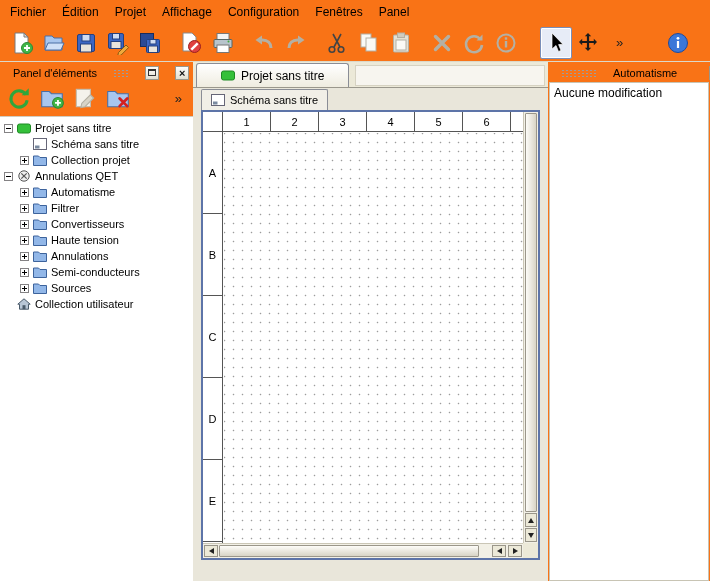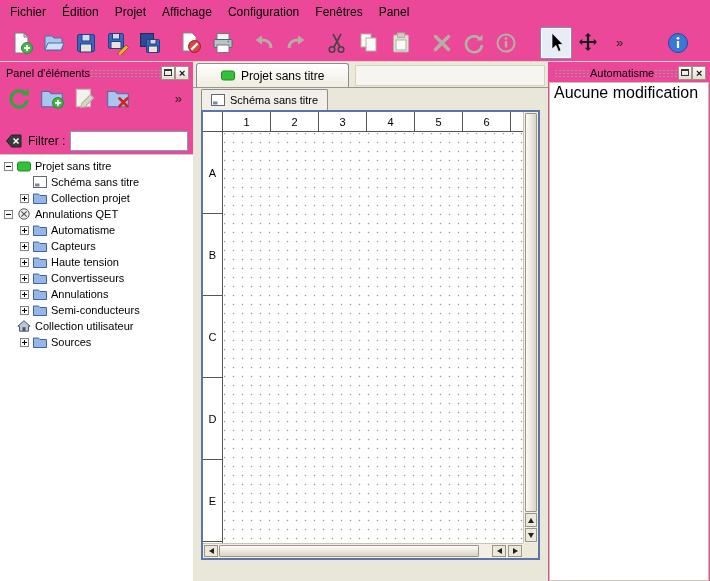--- a/index.html
+++ b/index.html
@@ -1,33 +1,33 @@
 <!DOCTYPE html>
 <html><head>
 <meta charset="utf-8">
 <style>
   *{margin:0;padding:0;box-sizing:border-box;}
   html,body{width:710px;height:581px;overflow:hidden;}
   body{font-family:"Liberation Sans","DejaVu Sans",sans-serif;font-size:12px;color:#000;background:#ece9d8;}
-  #window{position:relative;width:710px;height:581px;background:#ec4899;overflow:hidden;}
+  #window{position:relative;width:710px;height:581px;background:#f97316;overflow:hidden;}
 
   
   .menubar{height:24px;display:flex;align-items:stretch;padding-left:2px;}
   .menu-item{display:flex;align-items:center;padding:0 8px;cursor:default;}
 
   
   .toolbar{height:38px;display:flex;align-items:center;padding:0 6px;border-bottom:1px solid #dcd8c8;}
   .tbtn{width:32px;height:32px;flex:none;display:flex;align-items:center;justify-content:center;border:1px solid transparent;border-radius:2px;}
   .tbtn.sel{border:1px solid #7a8eb8;background:#e7ecf7;box-shadow:inset 0 0 0 1px #fff;}
   .tsep{width:9px;flex:none;}
   .chevron{font-size:13px;color:#222;padding:0 3px;flex:none;}
   .tbtn.help{margin-left:auto;margin-right:10px;}
 
   
-  .dock-title{height:18px;display:flex;align-items:center;gap:0;padding:3px 4px 0 6px;}
+  .dock-title{height:18px;display:flex;align-items:center;gap:16px;padding:3px 4px 0 6px;margin-left:7px;}
   .dock-title .dlabel{font-size:11px;white-space:nowrap;}
   .texture{flex:1;height:8px;background-image:radial-gradient(circle,#9c9c9c 0.7px,transparent 1px);background-size:4px 3px;}
   .texture.fixed{flex:none;width:36px;}
   .dock-btn{width:14px;height:14px;flex:none;border:1px solid #9a968a;background:linear-gradient(#fdfdfb,#e2ded0);display:flex;align-items:center;justify-content:center;}
   .float-glyph{width:8px;height:7px;border:1px solid #333;border-top-width:2px;}
   .close-glyph::before{content:"×";font-size:11px;font-weight:bold;line-height:1;color:#111;}
 
   
   .left-dock{position:absolute;left:0;top:62px;width:193px;bottom:0;display:flex;flex-direction:column;}
   .panel-toolbar{height:36px;display:flex;align-items:center;gap:3px;padding:2px 4px;}
@@ -70,21 +70,21 @@
   .hspacer{width:12px;flex:none;}
   .scroll-corner{position:absolute;right:0;bottom:0;width:15px;height:15px;background:#ece9d8;}
   .tri{display:block;width:0;height:0;}
   .tri.up{border-left:3.5px solid transparent;border-right:3.5px solid transparent;border-bottom:5px solid #222;}
   .tri.down{border-left:3.5px solid transparent;border-right:3.5px solid transparent;border-top:5px solid #222;}
   .tri.left{border-top:3.5px solid transparent;border-bottom:3.5px solid transparent;border-right:5px solid #222;}
   .tri.right{border-top:3.5px solid transparent;border-bottom:3.5px solid transparent;border-left:5px solid #222;}
 
   
   .right-dock{position:absolute;right:0;top:62px;width:162px;bottom:0;display:flex;flex-direction:column;}
-  .undo-panel{flex:1;margin:2px 1px 0 1px;background:#fff;border:1px solid #c8c4b4;padding:3px 4px;font-size:16px;}
+  .undo-panel{flex:1;margin:2px 1px 0 1px;background:#fff;border:1px solid #c8c4b4;padding:3px 4px;font-size:12px;}
   .undo-item{height:14px;display:flex;align-items:center;}
 </style>
 </head>
 <body>
 
 <div id="window">
 
   <div class="menubar">
     <span class="menu-item">Fichier</span>
     <span class="menu-item">Édition</span>
@@ -257,30 +257,20 @@
           </svg>
       </div>
       <div class="pbtn">
         <svg width="26" height="26" viewBox="0 0 24 24">
             <path d="M2.5 6h7l2 2h10v12h-19z" fill="#a8c6ee" stroke="#4a6fa5"></path>
             <path d="M13.5 12.5l7 7M20.5 12.5l-7 7" stroke="#d42020" stroke-width="2.6" stroke-linecap="round"></path>
           </svg>
       </div>
       <span class="chevron">»</span>
     </div>
-    <div class="filter-row">
-      <div style="flex:none;display:flex;">
-        <svg width="18" height="18" viewBox="0 0 18 18">
-            <path d="M6.5 3h9.5v12H6.5L1.5 9z" fill="#3a3a3a" stroke="#222"></path>
-            <path d="M8.5 6.5l5 5M13.5 6.5l-5 5" stroke="#fff" stroke-width="1.5"></path>
-          </svg>
-      </div>
-      <span>Filtrer :</span>
-      <input class="filter-input" type="text" value="" style="">
-    </div>
     <div class="tree">
       <div class="trow">
         <span class="expander exp-minus"></span>
         <svg class="ticon" width="14" height="11" viewBox="0 0 14 11">
             <rect x="0.5" y="1" width="13" height="9" rx="2" fill="#35c03a" stroke="#1e8a24"></rect>
           </svg>
         <span>Projet sans titre</span>
       </div>
       <div class="trow lvl1">
         <span class="noexp"></span>
@@ -310,64 +300,64 @@
         <svg class="ticon" width="14" height="12" viewBox="0 0 14 12">
             <path d="M0.5 2h5l1.5 1.5h6.5v8H0.5z" fill="#92b7e8" stroke="#3d639c"></path>
           </svg>
         <span>Automatisme</span>
       </div>
       <div class="trow lvl1">
         <span class="expander exp-plus"></span>
         <svg class="ticon" width="14" height="12" viewBox="0 0 14 12">
             <path d="M0.5 2h5l1.5 1.5h6.5v8H0.5z" fill="#92b7e8" stroke="#3d639c"></path>
           </svg>
-        <span>Capteurs</span>
+        <span>Filtrer</span>
+      </div>
+      <div class="trow lvl1">
+        <span class="expander exp-plus"></span>
+        <svg class="ticon" width="14" height="12" viewBox="0 0 14 12">
+            <path d="M0.5 2h5l1.5 1.5h6.5v8H0.5z" fill="#92b7e8" stroke="#3d639c"></path>
+          </svg>
+        <span>Convertisseurs</span>
       </div>
       <div class="trow lvl1">
         <span class="expander exp-plus"></span>
         <svg class="ticon" width="14" height="12" viewBox="0 0 14 12">
             <path d="M0.5 2h5l1.5 1.5h6.5v8H0.5z" fill="#92b7e8" stroke="#3d639c"></path>
           </svg>
         <span>Haute tension</span>
       </div>
       <div class="trow lvl1">
         <span class="expander exp-plus"></span>
         <svg class="ticon" width="14" height="12" viewBox="0 0 14 12">
             <path d="M0.5 2h5l1.5 1.5h6.5v8H0.5z" fill="#92b7e8" stroke="#3d639c"></path>
           </svg>
-        <span>Convertisseurs</span>
-      </div>
-      <div class="trow lvl1">
-        <span class="expander exp-plus"></span>
-        <svg class="ticon" width="14" height="12" viewBox="0 0 14 12">
-            <path d="M0.5 2h5l1.5 1.5h6.5v8H0.5z" fill="#92b7e8" stroke="#3d639c"></path>
-          </svg>
         <span>Annulations</span>
       </div>
       <div class="trow lvl1">
         <span class="expander exp-plus"></span>
         <svg class="ticon" width="14" height="12" viewBox="0 0 14 12">
             <path d="M0.5 2h5l1.5 1.5h6.5v8H0.5z" fill="#92b7e8" stroke="#3d639c"></path>
           </svg>
         <span>Semi-conducteurs</span>
+      </div>
+      <div class="trow lvl1">
+        <span class="expander exp-plus"></span>
+        <svg class="ticon" width="14" height="12" viewBox="0 0 14 12">
+            <path d="M0.5 2h5l1.5 1.5h6.5v8H0.5z" fill="#92b7e8" stroke="#3d639c"></path>
+          </svg>
+        <span>Sources</span>
       </div>
       <div class="trow">
         <span class="noexp"></span>
         <svg class="ticon" width="14" height="12" viewBox="0 0 14 12">
             <path d="M7 0.8L0.8 6.2h1.7v5h9v-5h1.7z" fill="#b8c6d6" stroke="#4a5a6a"></path>
             <rect x="5.5" y="7.2" width="3" height="4" fill="#4a5a6a"></rect>
           </svg>
         <span>Collection utilisateur</span>
-      </div>
-      <div class="trow lvl1">
-        <span class="expander exp-plus"></span>
-        <svg class="ticon" width="14" height="12" viewBox="0 0 14 12">
-            <path d="M0.5 2h5l1.5 1.5h6.5v8H0.5z" fill="#92b7e8" stroke="#3d639c"></path>
-          </svg>
-        <span>Sources</span>
       </div>
     </div>
   </div>
 
   <div class="center">
     <div class="project-tabbar">
       <div class="ptab">
         <svg width="14" height="11" viewBox="0 0 14 11">
             <rect x="0.5" y="1" width="13" height="9" rx="2" fill="#35c03a" stroke="#1e8a24"></rect>
           </svg>

